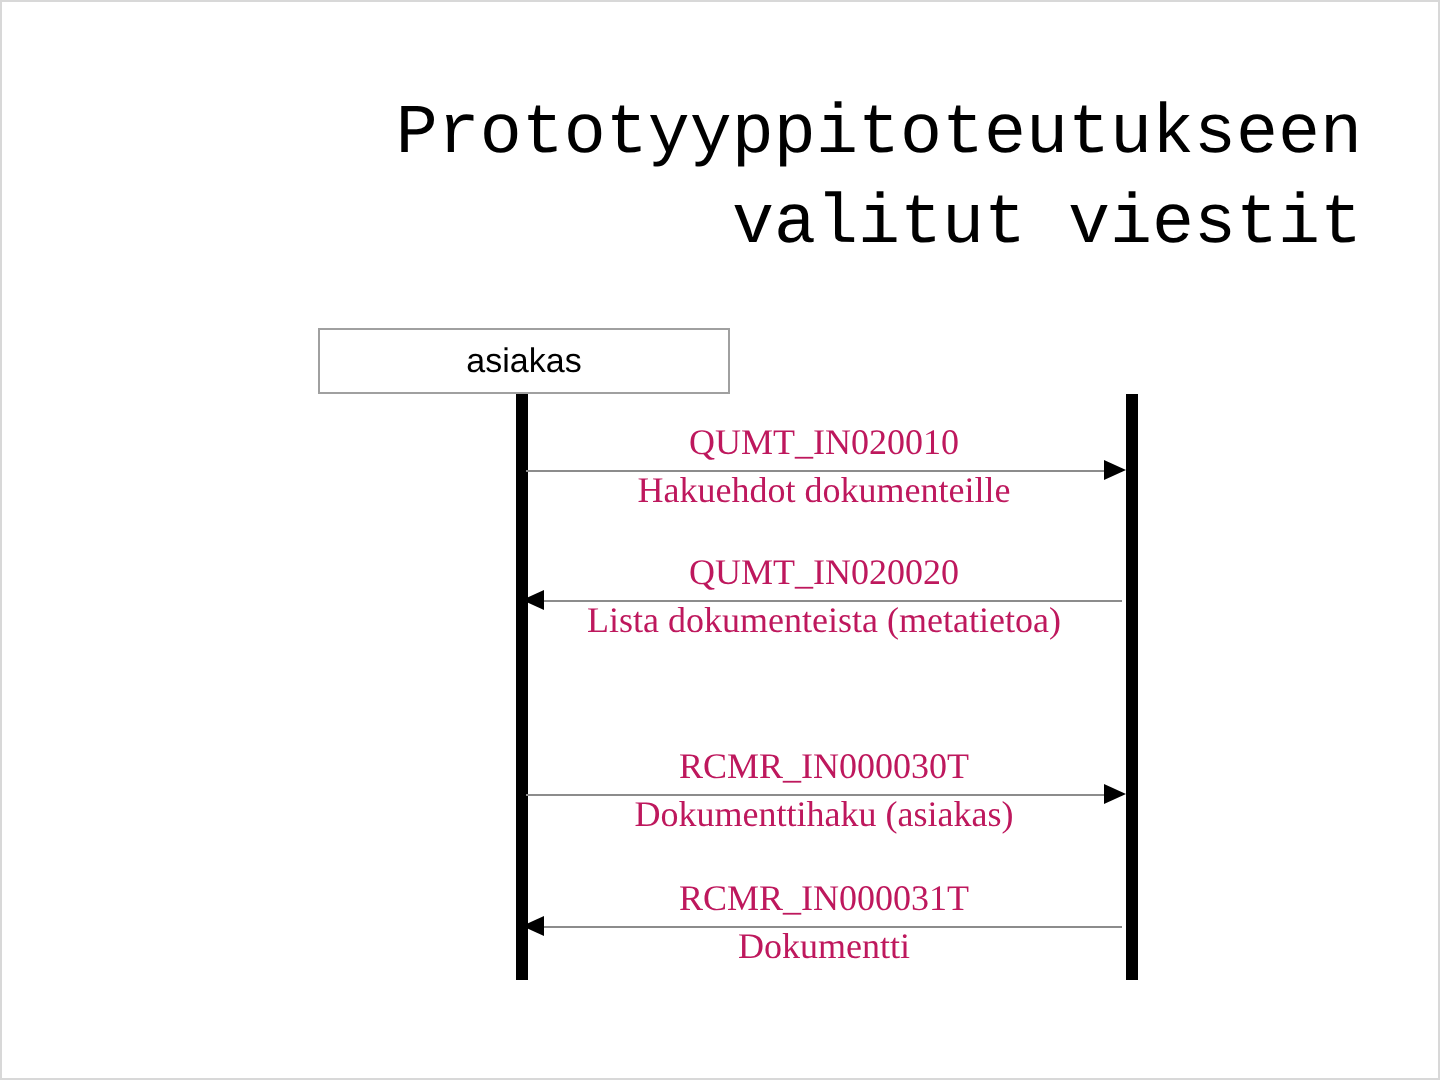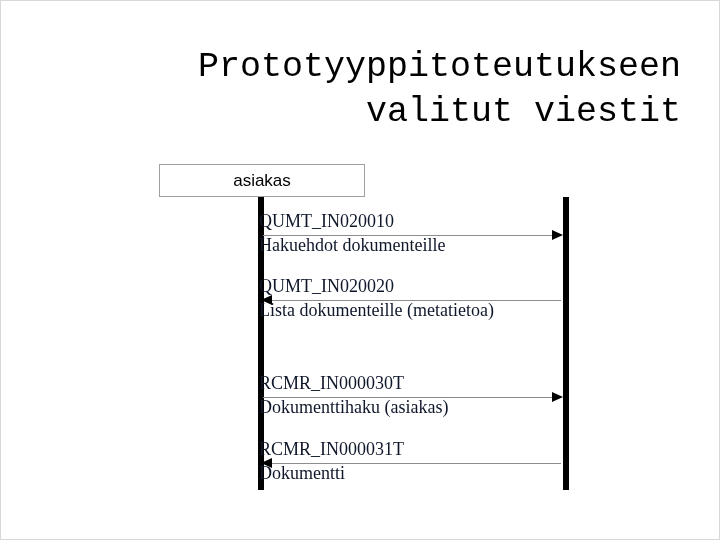--- a/index.html
+++ b/index.html
@@ -97,25 +97,25 @@
     border-left: 11px solid #000000;
   }
   .arrowhead.left {
     left: 2px;
     border-right: 11px solid #000000;
   }
   .msg-label-top, .msg-label-bottom {
     position: absolute;
     left: 0;
     width: 306px;
-    text-align: left;
+    text-align: center;
     font-family: "Liberation Serif", "DejaVu Serif", serif;
     font-size: 18px;
     line-height: 20px;
-    color: #0f172a;
+    color: #be185d;
     white-space: nowrap;
   }
   .msg-label-top    { top: -24px; }
   .msg-label-bottom { top: 0; }
 </style>
 </head>
 <body>
 
 <div id="slide">
 
@@ -135,21 +135,21 @@
       <div class="msg-label-top">QUMT_IN020010</div>
       <div class="msg-line"></div>
       <div class="arrowhead right"></div>
       <div class="msg-label-bottom">Hakuehdot dokumenteille</div>
     </div>
 
     <div class="message" style="top:299px;">
       <div class="msg-label-top">QUMT_IN020020</div>
       <div class="msg-line"></div>
       <div class="arrowhead left"></div>
-      <div class="msg-label-bottom">Lista dokumenteille (metatietoa)</div>
+      <div class="msg-label-bottom">Lista dokumenteista (metatietoa)</div>
     </div>
 
     <div class="message" style="top:396px;">
       <div class="msg-label-top">RCMR_IN000030T</div>
       <div class="msg-line"></div>
       <div class="arrowhead right"></div>
       <div class="msg-label-bottom">Dokumenttihaku (asiakas)</div>
     </div>
 
     <div class="message" style="top:462px;">

